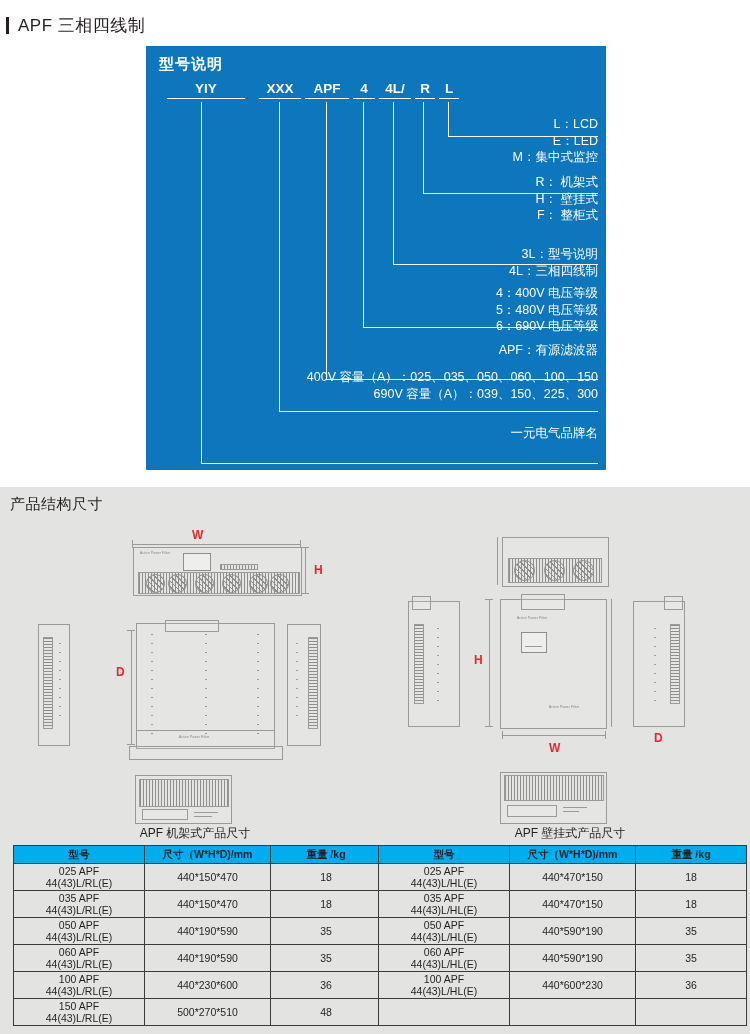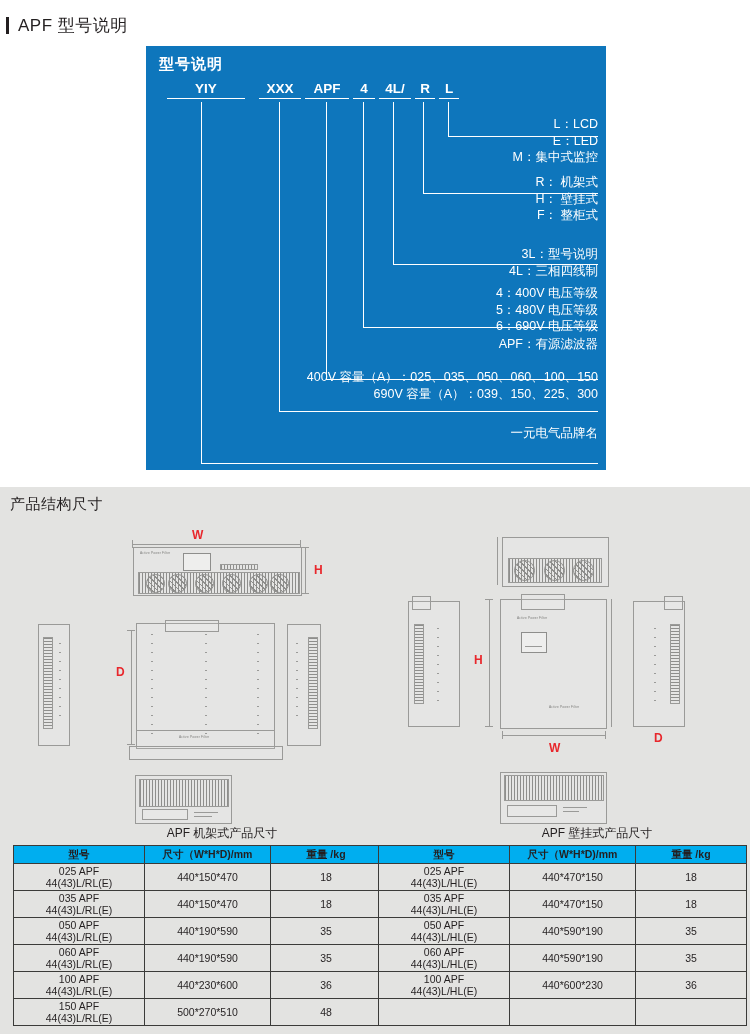--- a/index.html
+++ b/index.html
@@ -93,21 +93,21 @@
     width:1.5px;
   }
   .tinytext{
     position:absolute;font-size:3.2px;color:#7d7d7b;white-space:nowrap;
     letter-spacing:.2px;
   }
   .screen{position:absolute;border:1px solid #8e8e8c;background:rgba(255,255,255,.35);}
 
   
   .caption{
-    position:absolute;font-size:12px;color:#231f20;text-align:center;width:100%;margin-left:27px;
+    position:absolute;font-size:12px;color:#231f20;text-align:center;width:100%;
   }
 
   
   .tbl{
     position:absolute;border-collapse:collapse;table-layout:fixed;
     font-size:10.5px;color:#231f20;
   }
   .tbl th{
     background:#00AEEF;color:#231f20;font-weight:bold;font-size:10.5px;
     border:1px solid #3b3b39;height:17px;padding:0;text-align:center;
@@ -118,21 +118,21 @@
   }
   .tbl td.model{font-size:10.5px;}
   .tbl td.empty{height:26px;}
   .c1{width:130px;} .c2{width:125px;} .c3{width:110px;}
 </style>
 </head>
 <body>
 
 <div class="page-title">
   <div class="title-bar"></div>
-  <div class="title-text">APF 型号说明</div>
+  <div class="title-text">APF 三相四线制</div>
 </div>
 
 <div class="blue-panel">
 
   <div class="bp-title">型号说明</div>
 
   <div class="code-row">
     <div class="tok" style="left:21px;width:78px;">YIY</div>
     <div class="tok" style="left:113px;width:42px;">XXX</div>
     <div class="tok" style="left:159px;width:44px;">APF</div>
@@ -179,21 +179,21 @@
     <span class="ln">3L：型号说明</span>
     <span class="ln">4L：三相四线制</span>
   </div>
 
   <div class="legend" style="top:239px;">
     <span class="ln">4：400V 电压等级</span>
     <span class="ln">5：480V 电压等级</span>
     <span class="ln">6：690V 电压等级</span>
   </div>
 
-  <div class="legend" style="top:290px;text-align:right;">
+  <div class="legend" style="top:296px;text-align:right;">
     <span class="ln">APF：有源滤波器</span>
   </div>
 
   <div class="legend" style="top:323px;">
     <span class="ln">400V 容量（A）：025、035、050、060、100、150</span>
     <span class="ln">690V 容量（A）：039、150、225、300</span>
   </div>
 
   <div class="legend" style="top:379px;">
     <span class="ln">一元电气品牌名</span>

